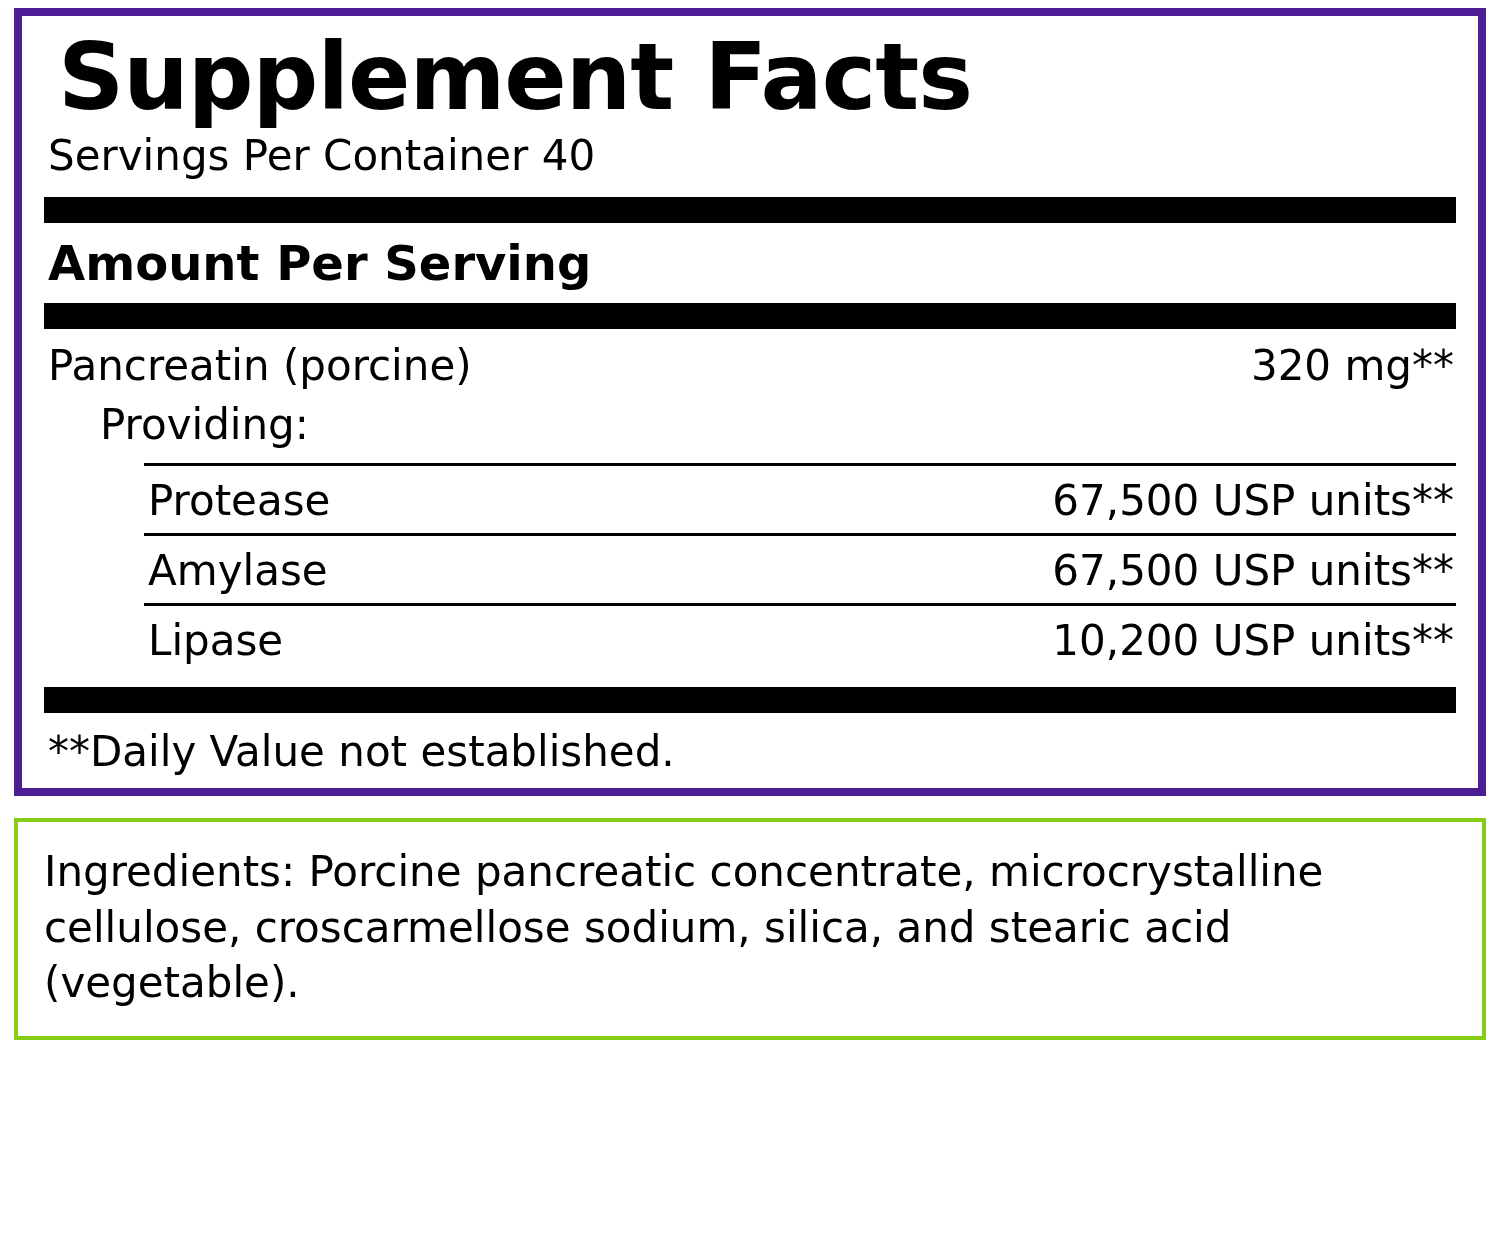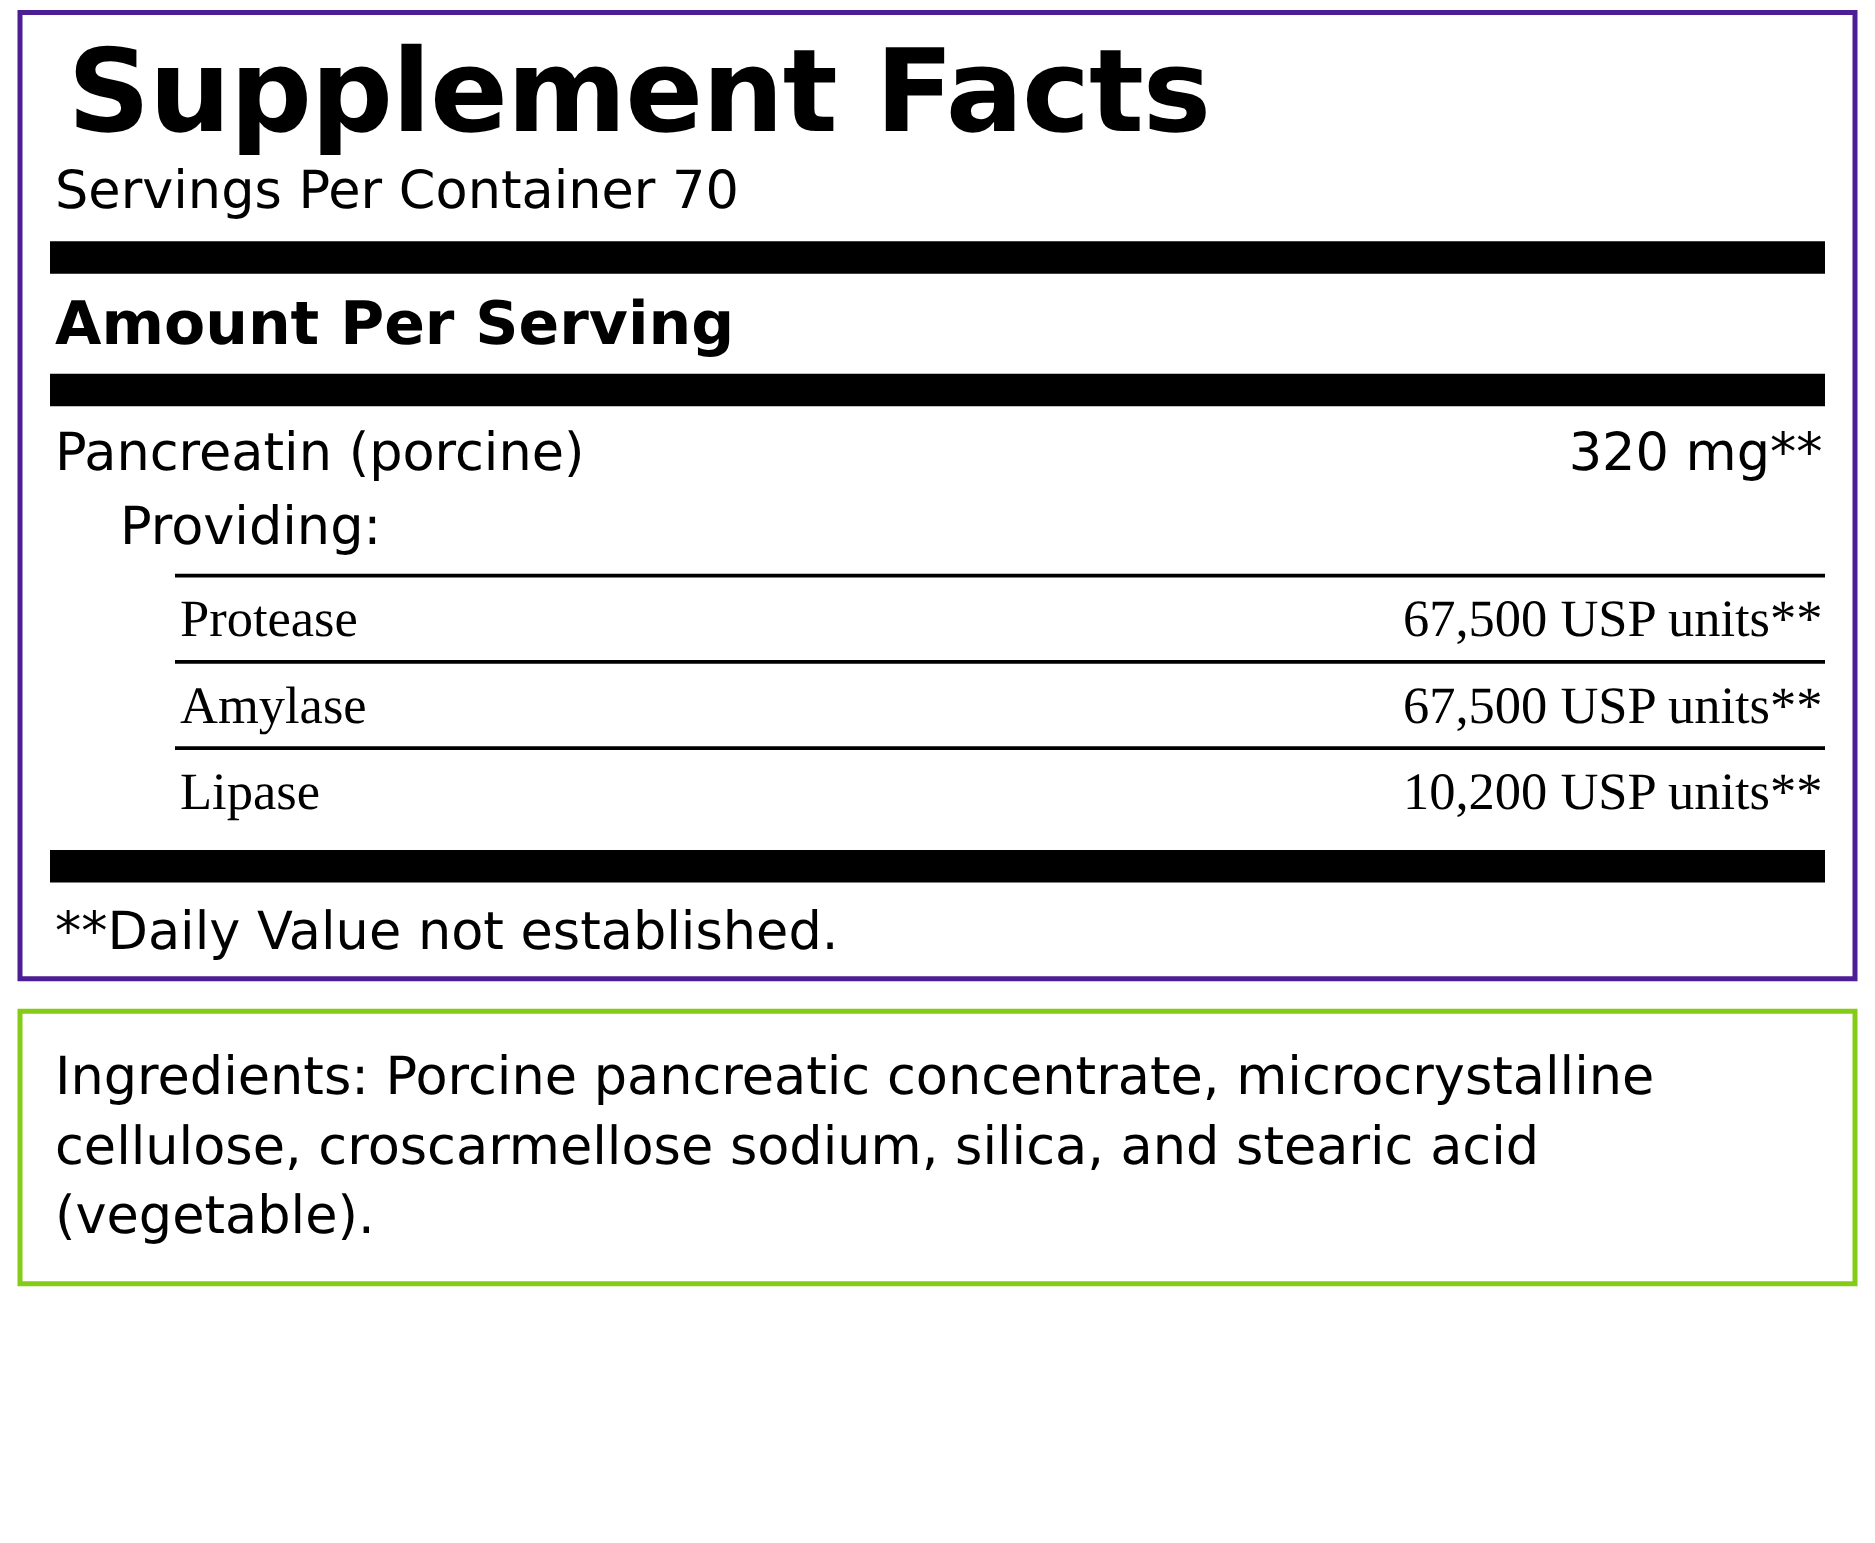--- a/index.html
+++ b/index.html
@@ -19,21 +19,21 @@
     position: relative;
     width: 1500px;
     height: 1234px;
     box-sizing: border-box;
     padding: 8px 12px 8px 12px;
   }
 
   
   .sf-panel {
     box-sizing: border-box;
-    border: 4px solid #4c1d95;
+    border: 8px solid #4c1d95;
     padding: 0 22px 10px 22px;
     width: 1472px;
     margin: 0 auto;
   }
 
   .sf-title {
     font-size: 92px;
     font-weight: 700;
     line-height: 1.08;
     letter-spacing: -1px;
@@ -76,21 +76,20 @@
   .providing {
     font-size: 42px;
     padding: 0 0 14px 56px;
   }
 
   .indent-block {
     margin-left: 100px;
   }
   .indent-block .nutrient-row {
     padding: 10px 2px 8px 4px;
-    font-family: Liberation Serif, serif;
   }
 
   .footnote {
     font-size: 42px;
     padding: 14px 0 2px 4px;
   }
 
   
   .ing-panel {
     box-sizing: border-box;
@@ -106,21 +105,21 @@
 </style>
 </head>
 <body>
 
 <div class="page">
 
   <div class="sf-panel">
 
     <div class="sf-title">Supplement  Facts</div>
 
-    <div class="sf-serving">Servings Per Container 70</div>
+    <div class="sf-serving">Servings Per Container 40</div>
 
     <div class="rule-thick"></div>
 
     <div class="amount-row">Amount Per Serving</div>
 
     <div class="rule-thick" style="margin-top:0;"></div>
 
     <div class="nutrient-row">
       <span class="name">Pancreatin (porcine)</span>
       <span class="value">320 mg**</span>

